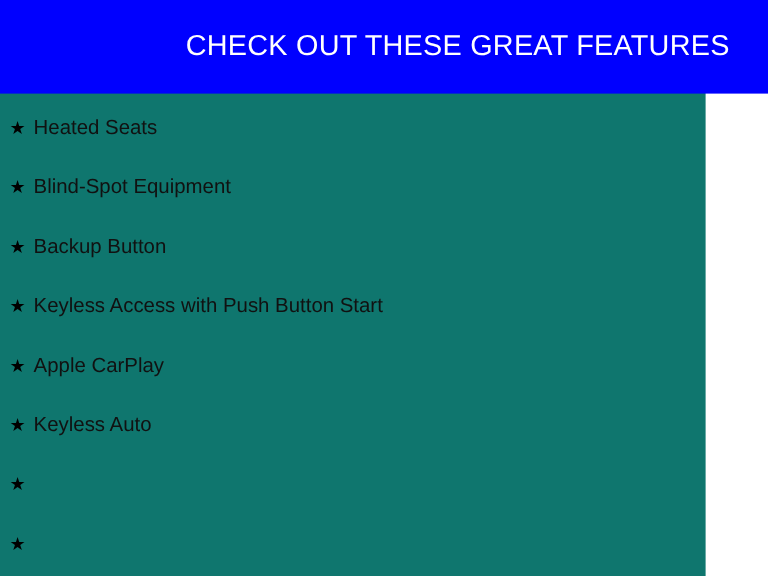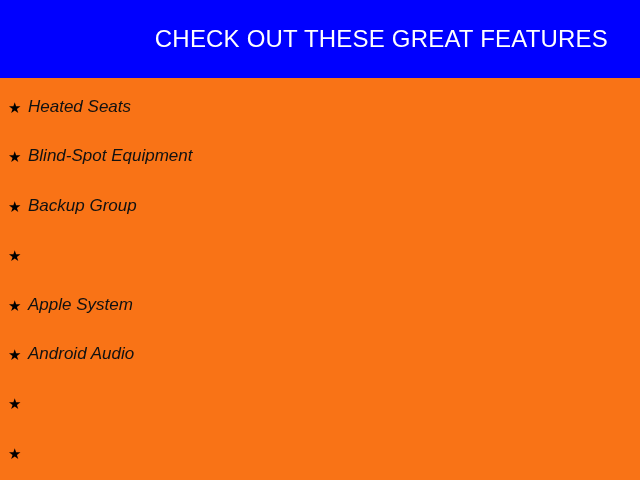--- a/index.html
+++ b/index.html
@@ -12,23 +12,23 @@
   }
 
   body {
     background: #ffffff;
     font-family: "Liberation Sans", "DejaVu Sans", sans-serif;
     -webkit-font-smoothing: antialiased;
   }
 
   .page {
     position: relative;
-    width: 640px;
+    width: 588px;
     height: 480px;
-    background: #f97316;
+    background: #0f766e;
   }
 
   
   .header-banner {
     position: absolute;
     top: 0;
     left: 0;
     width: 640px;
     height: 78px;
     background: #0000ff;
@@ -77,21 +77,20 @@
     text-align: left;
   }
 
   .feature-label {
     flex: 0 0 auto;
     color: #111111;
     font-size: 17px;
     font-weight: 400;
     line-height: 1.1;
     white-space: nowrap;
-    font-style: italic;
   }
 </style>
 </head>
 <body>
 
 <div class="page">
 
   <div class="header-banner">
     <div class="header-title">CHECK OUT THESE GREAT FEATURES</div>
   </div>
@@ -103,35 +102,36 @@
       <span class="feature-label">Heated Seats</span>
     </li>
 
     <li class="feature-item" style="top: 66px;">
       <span class="feature-bullet">★</span>
       <span class="feature-label">Blind-Spot Equipment</span>
     </li>
 
     <li class="feature-item" style="top: 116px;">
       <span class="feature-bullet">★</span>
-      <span class="feature-label">Backup Group</span>
+      <span class="feature-label">Backup Button</span>
     </li>
 
     <li class="feature-item" style="top: 165px;">
       <span class="feature-bullet">★</span>
+      <span class="feature-label">Keyless Access with Push Button Start</span>
     </li>
 
     <li class="feature-item" style="top: 215px;">
       <span class="feature-bullet">★</span>
-      <span class="feature-label">Apple System</span>
+      <span class="feature-label">Apple CarPlay</span>
     </li>
 
     <li class="feature-item" style="top: 264px;">
       <span class="feature-bullet">★</span>
-      <span class="feature-label">Android Audio</span>
+      <span class="feature-label">Keyless Auto</span>
     </li>
 
     <li class="feature-item" style="top: 313px;">
       <span class="feature-bullet">★</span>
     </li>
 
     <li class="feature-item" style="top: 363px;">
       <span class="feature-bullet">★</span>
     </li>
 

